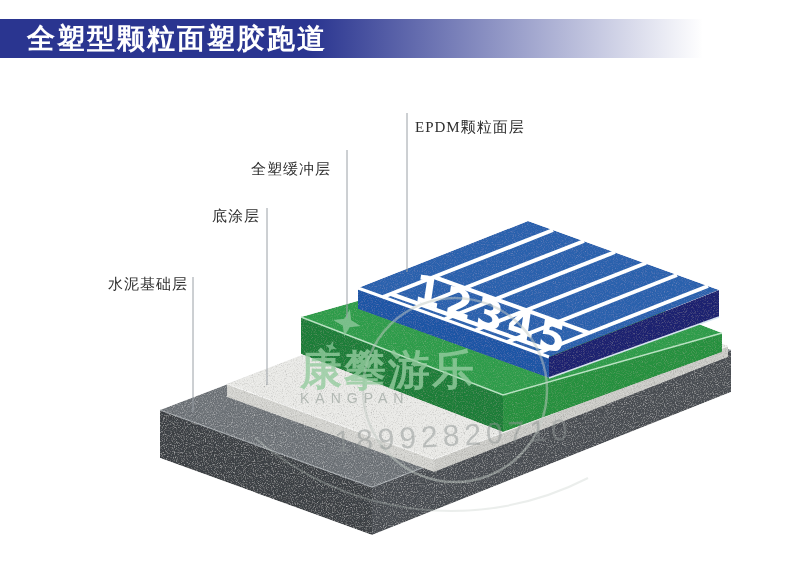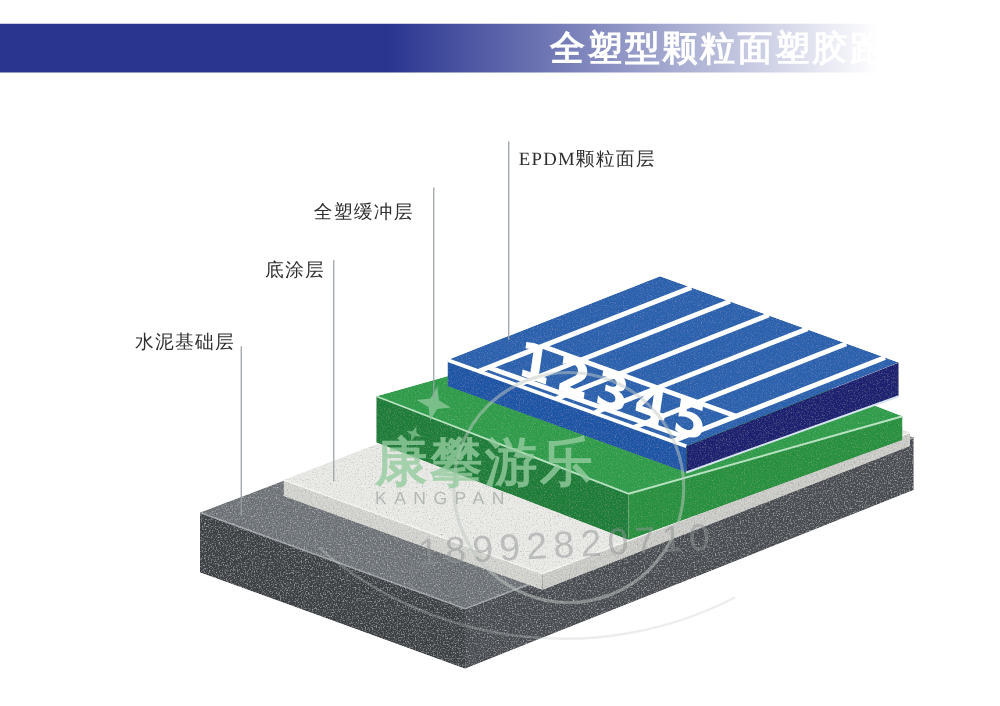--- a/index.html
+++ b/index.html
@@ -6,30 +6,30 @@
   .stage{
     position:relative;width:800px;height:565px;background:#ffffff;overflow:hidden;
     font-family:"Liberation Sans", sans-serif;
   }
   .banner{
     position:absolute;left:0;top:19px;width:740px;height:39px;
     background:linear-gradient(90deg,#2a3590 0%,#2a3590 42%,rgba(42,53,144,0) 95%);
   }
   .banner .title{
     color:#ffffff;font-size:28px;font-weight:bold;line-height:39px;
-    padding-left:27px;letter-spacing:2px;white-space:nowrap;text-align:right;
+    padding-left:27px;letter-spacing:2px;white-space:nowrap;
   }
   .diagram{position:absolute;left:0;top:0;width:800px;height:565px;}
   .callout{
     position:absolute;font-size:15px;color:#2e2e2e;letter-spacing:1px;white-space:nowrap;
   }
   .lbl-epdm{left:415px;top:118px;font-family:Liberation Serif, serif;}
   .lbl-buffer{left:251px;top:160px;}
   .lbl-primer{left:212px;top:207px;text-align:right;}
-  .lbl-cement{left:108px;top:264px;}
+  .lbl-cement{left:108px;top:275px;}
   svg text.lane-num{font-family:"DejaVu Sans","Liberation Sans",sans-serif;font-weight:bold;fill:#ffffff;}
   svg text.wm-brand{font-family:"DejaVu Sans","Liberation Sans",sans-serif;font-weight:bold;}
 </style>
 </head>
 <body>
 
 <div class="stage">
 
   <div class="banner">
     <div class="title">全塑型颗粒面塑胶跑道</div>

